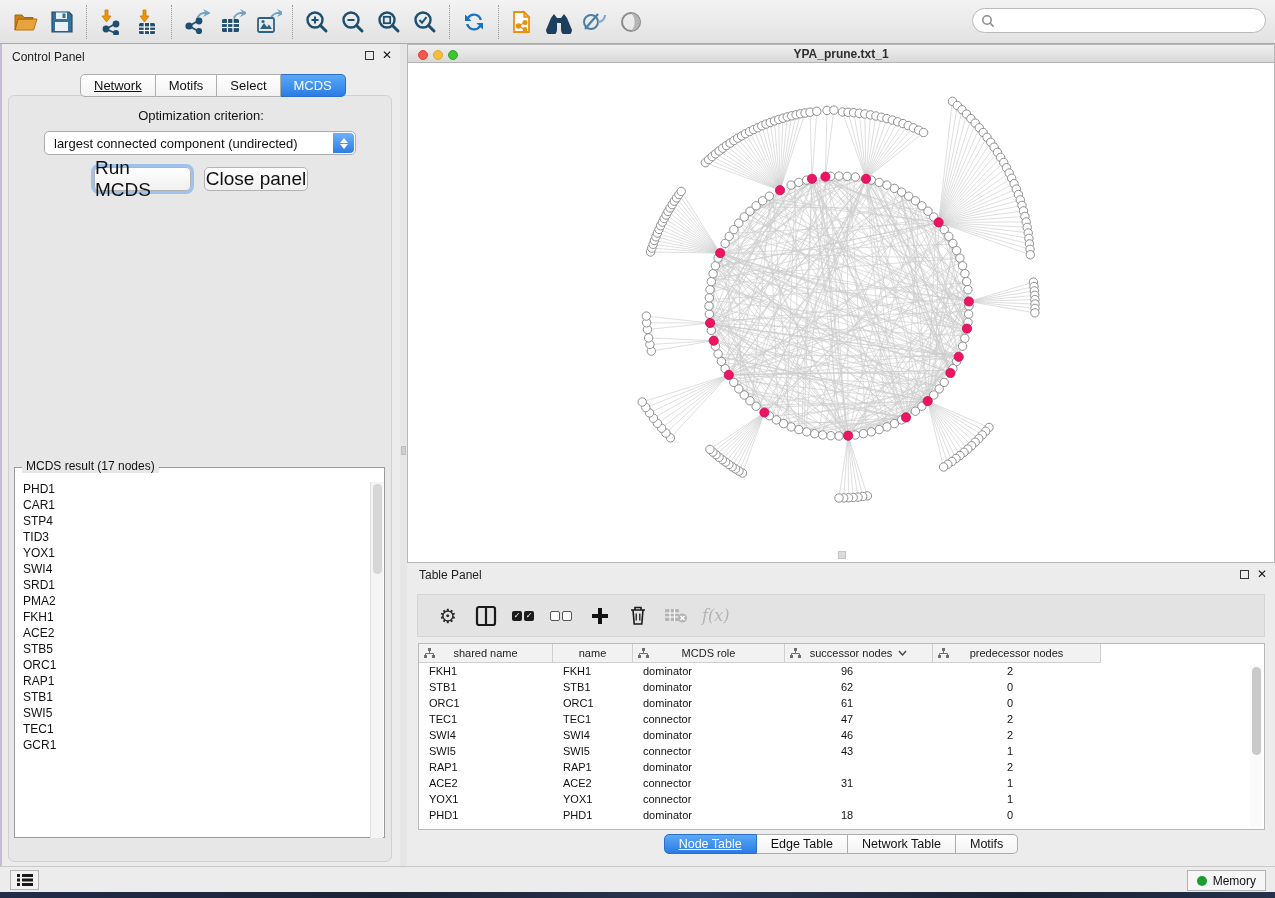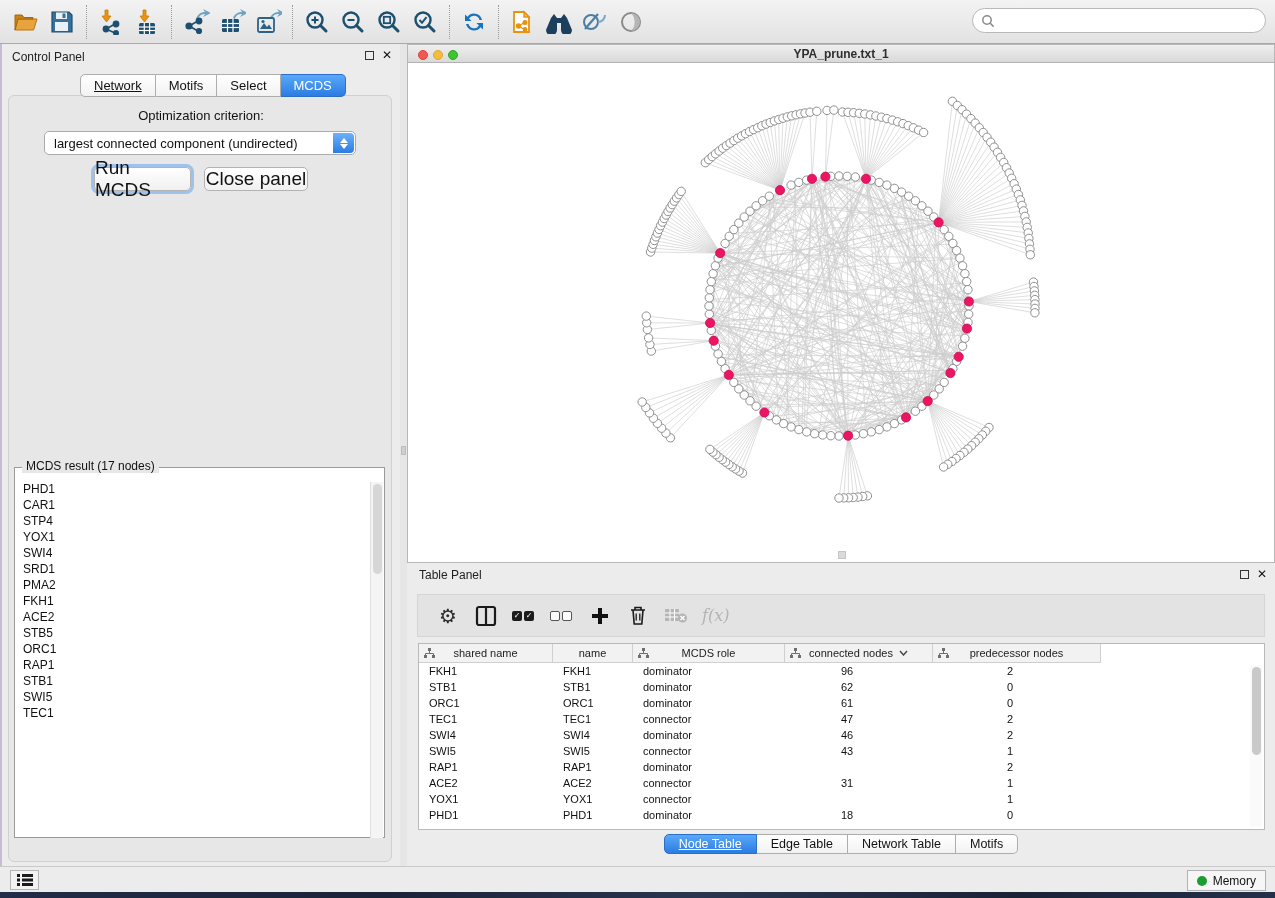--- a/index.html
+++ b/index.html
@@ -290,32 +290,34 @@
     <div id="result-box">
       <div id="result-scroll">
           <div class="thumb"></div>
         </div>
     </div>
     <div id="result-legend">MCDS result (17 nodes)</div>
     <div id="result-list">
         <div>PHD1</div>
         <div>CAR1</div>
         <div>STP4</div>
+        <div>TID3</div>
         <div>YOX1</div>
         <div>SWI4</div>
         <div>SRD1</div>
         <div>PMA2</div>
         <div>FKH1</div>
         <div>ACE2</div>
         <div>STB5</div>
         <div>ORC1</div>
         <div>RAP1</div>
         <div>STB1</div>
         <div>SWI5</div>
         <div>TEC1</div>
+        <div>GCR1</div>
       </div>
   </div>
 
   <div id="div-v">
       <div class="handle"></div>
     </div>
 
   <div id="net-win">
     <div id="net-titlebar">
       <span id="tl-red" class="tl"></span>
@@ -1127,21 +1129,21 @@
           </div>
           <div class="th" style="width: 148px;">
             <svg class="tree" width="11" height="11" viewBox="0 0 11 11">
               <g fill="#6e6e6e">
                 <rect x="4" y="0" width="3" height="3"></rect>
                 <rect x="0" y="7" width="3" height="3"></rect>
                 <rect x="8" y="7" width="3" height="3"></rect>
               </g>
               <path d="M5.5 3v2.5M1.5 7V5.5h8V7" fill="none" stroke="#6e6e6e" stroke-width="1"></path>
             </svg>
-            <span>connected nodes</span>
+            <span>successor nodes</span>
             <svg class="sort" width="9" height="6" viewBox="0 0 9 6">
               <path d="M1 1l3.5 4L8 1" fill="none" stroke="#444" stroke-width="1.4"></path>
             </svg>
           </div>
           <div class="th" style="width: 168px;">
             <svg class="tree" width="11" height="11" viewBox="0 0 11 11">
               <g fill="#6e6e6e">
                 <rect x="4" y="0" width="3" height="3"></rect>
                 <rect x="0" y="7" width="3" height="3"></rect>
                 <rect x="8" y="7" width="3" height="3"></rect>

